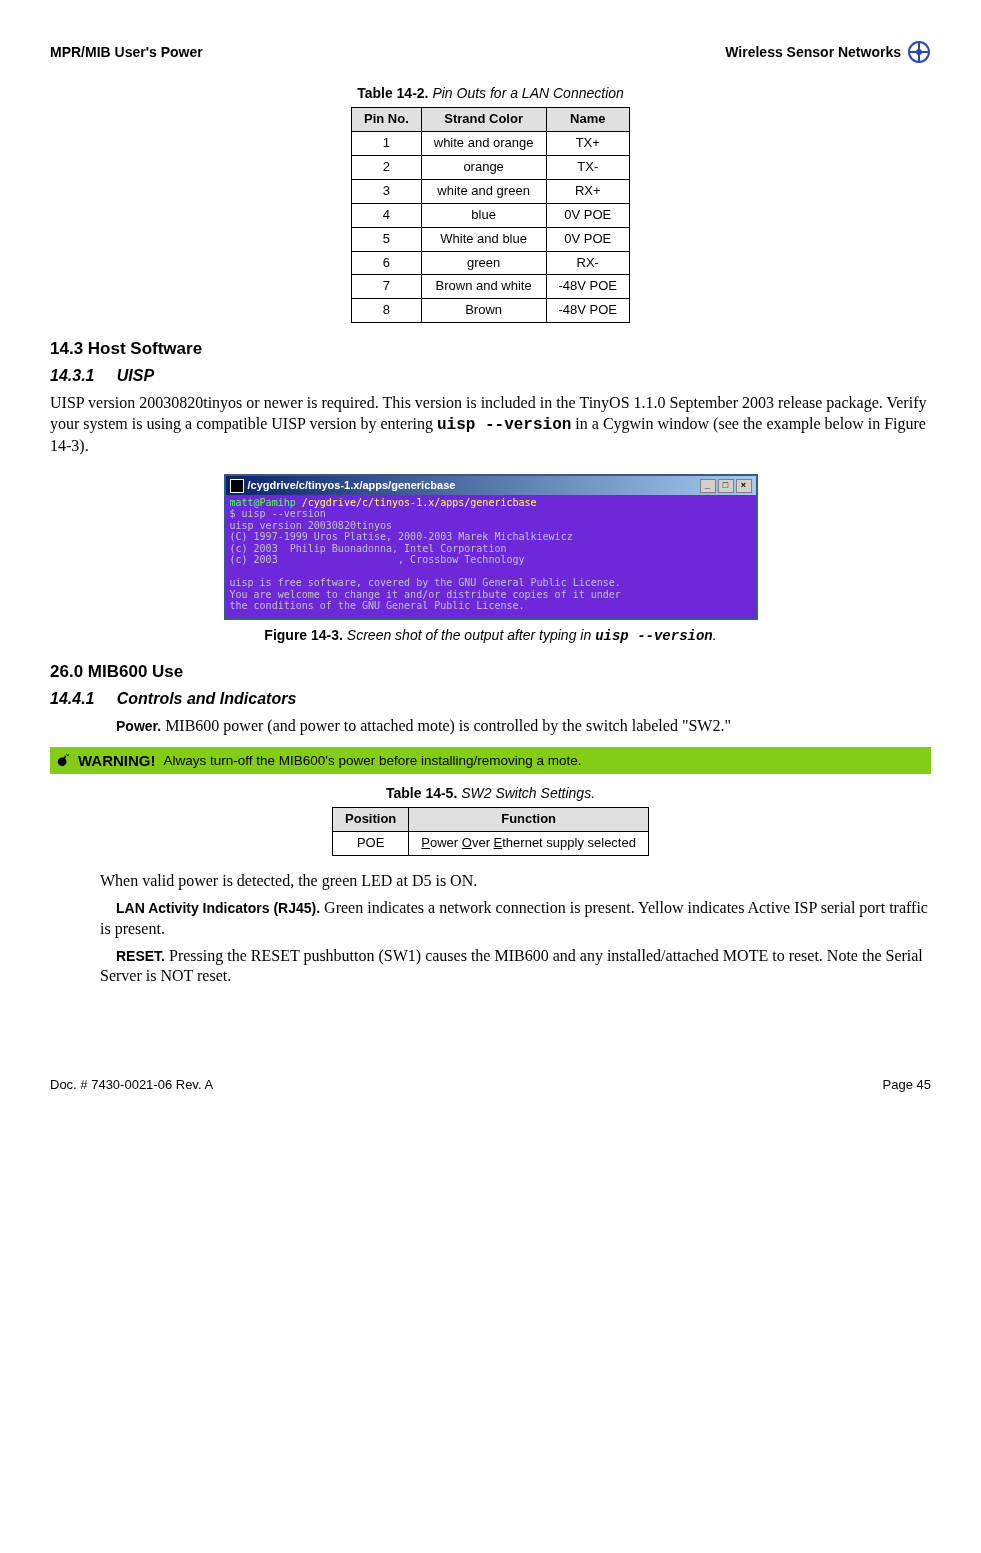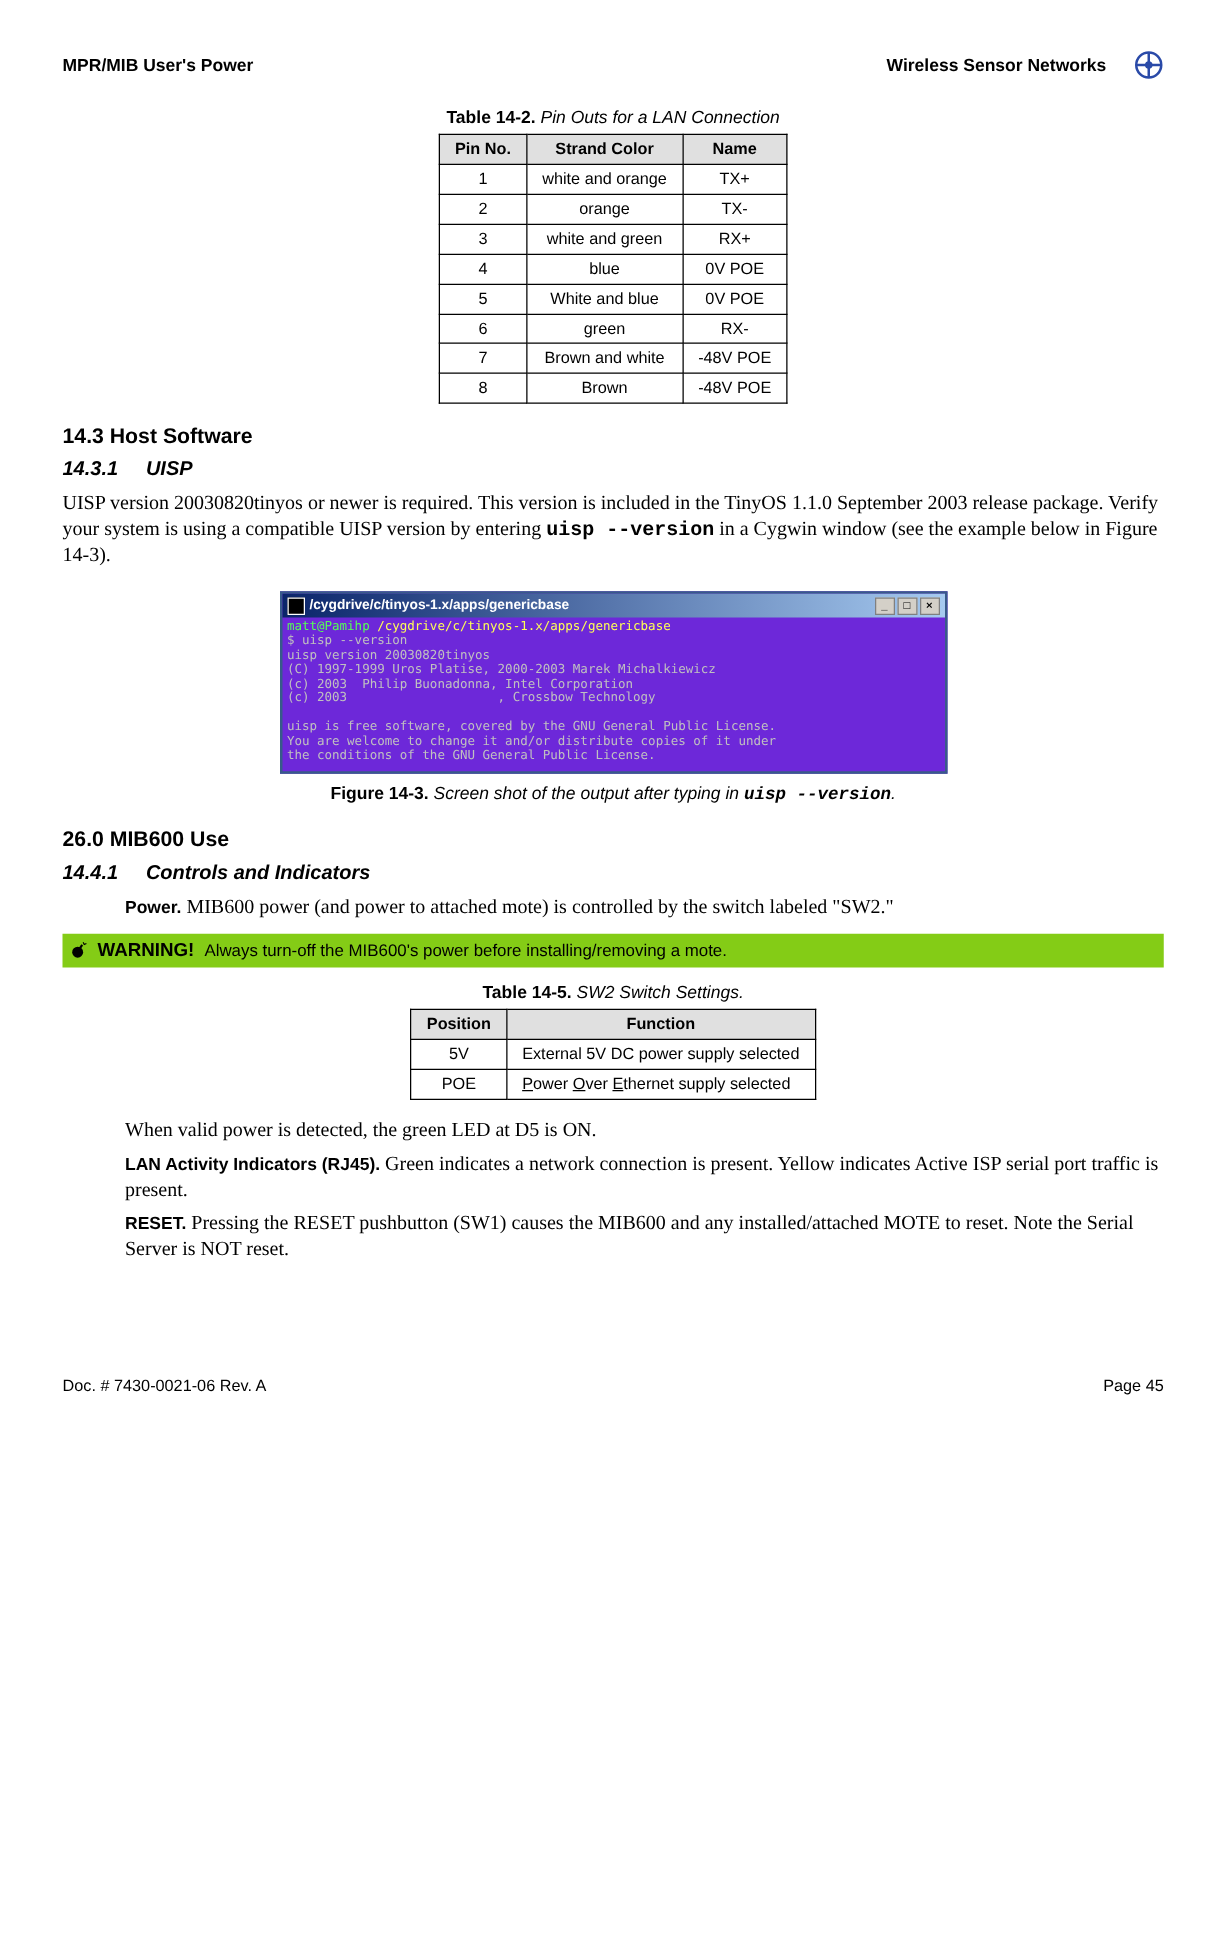--- a/index.html
+++ b/index.html
@@ -16,21 +16,21 @@
     justify-content: space-between;
     align-items: center;
     font-family: Arial, sans-serif;
     font-weight: bold;
     font-size: 14px;
     margin-bottom: 20px;
   }
   .header-right {
     display: flex;
     align-items: center;
-    gap: 22px;
+    gap: 6px;
   }
   .logo-icon {
     width: 24px;
     height: 24px;
   }
   .table-caption {
     font-family: Arial, sans-serif;
     font-size: 14px;
     text-align: center;
     margin: 5px 0;
@@ -124,20 +124,21 @@
   .figure-caption {
     font-family: Arial, sans-serif;
     font-size: 14px;
     text-align: center;
     margin: 6px 0 16px 0;
   }
   .run-in-heading {
     font-family: Arial, sans-serif;
     font-weight: bold;
     font-size: 14px;
+    margin-left: 16px;
   }
   .warning-row {
     background: #84cc16;
     padding: 4px 6px;
     margin: 10px 0;
     font-family: Arial, sans-serif;
     font-size: 13.5px;
     display: flex;
     align-items: center;
     gap: 8px;
@@ -294,24 +295,20 @@
 </div>
 <table>
   <thead>
     <tr>
       <th>Position</th>
       <th>Function</th>
     </tr>
   </thead>
   <tbody>
     <tr>
-      <td>5V</td>
-      <td style="text-align:left;">External 5V DC power supply selected</td>
-    </tr>
-    <tr>
       <td>POE</td>
       <td style="text-align:left;"><u>P</u><span>ower </span><u>O</u><span>ver </span><u>E</u><span>thernet supply selected</span></td>
     </tr>
   </tbody>
 </table>
 
 <p class="indented">When valid power is detected, the green LED at D5 is ON.</p>
 
 <p class="indented">
   <span class="run-in-heading">LAN Activity Indicators (RJ45).</span><span> Green indicates a network connection is present. Yellow indicates Active ISP serial port traffic is present.</span>

